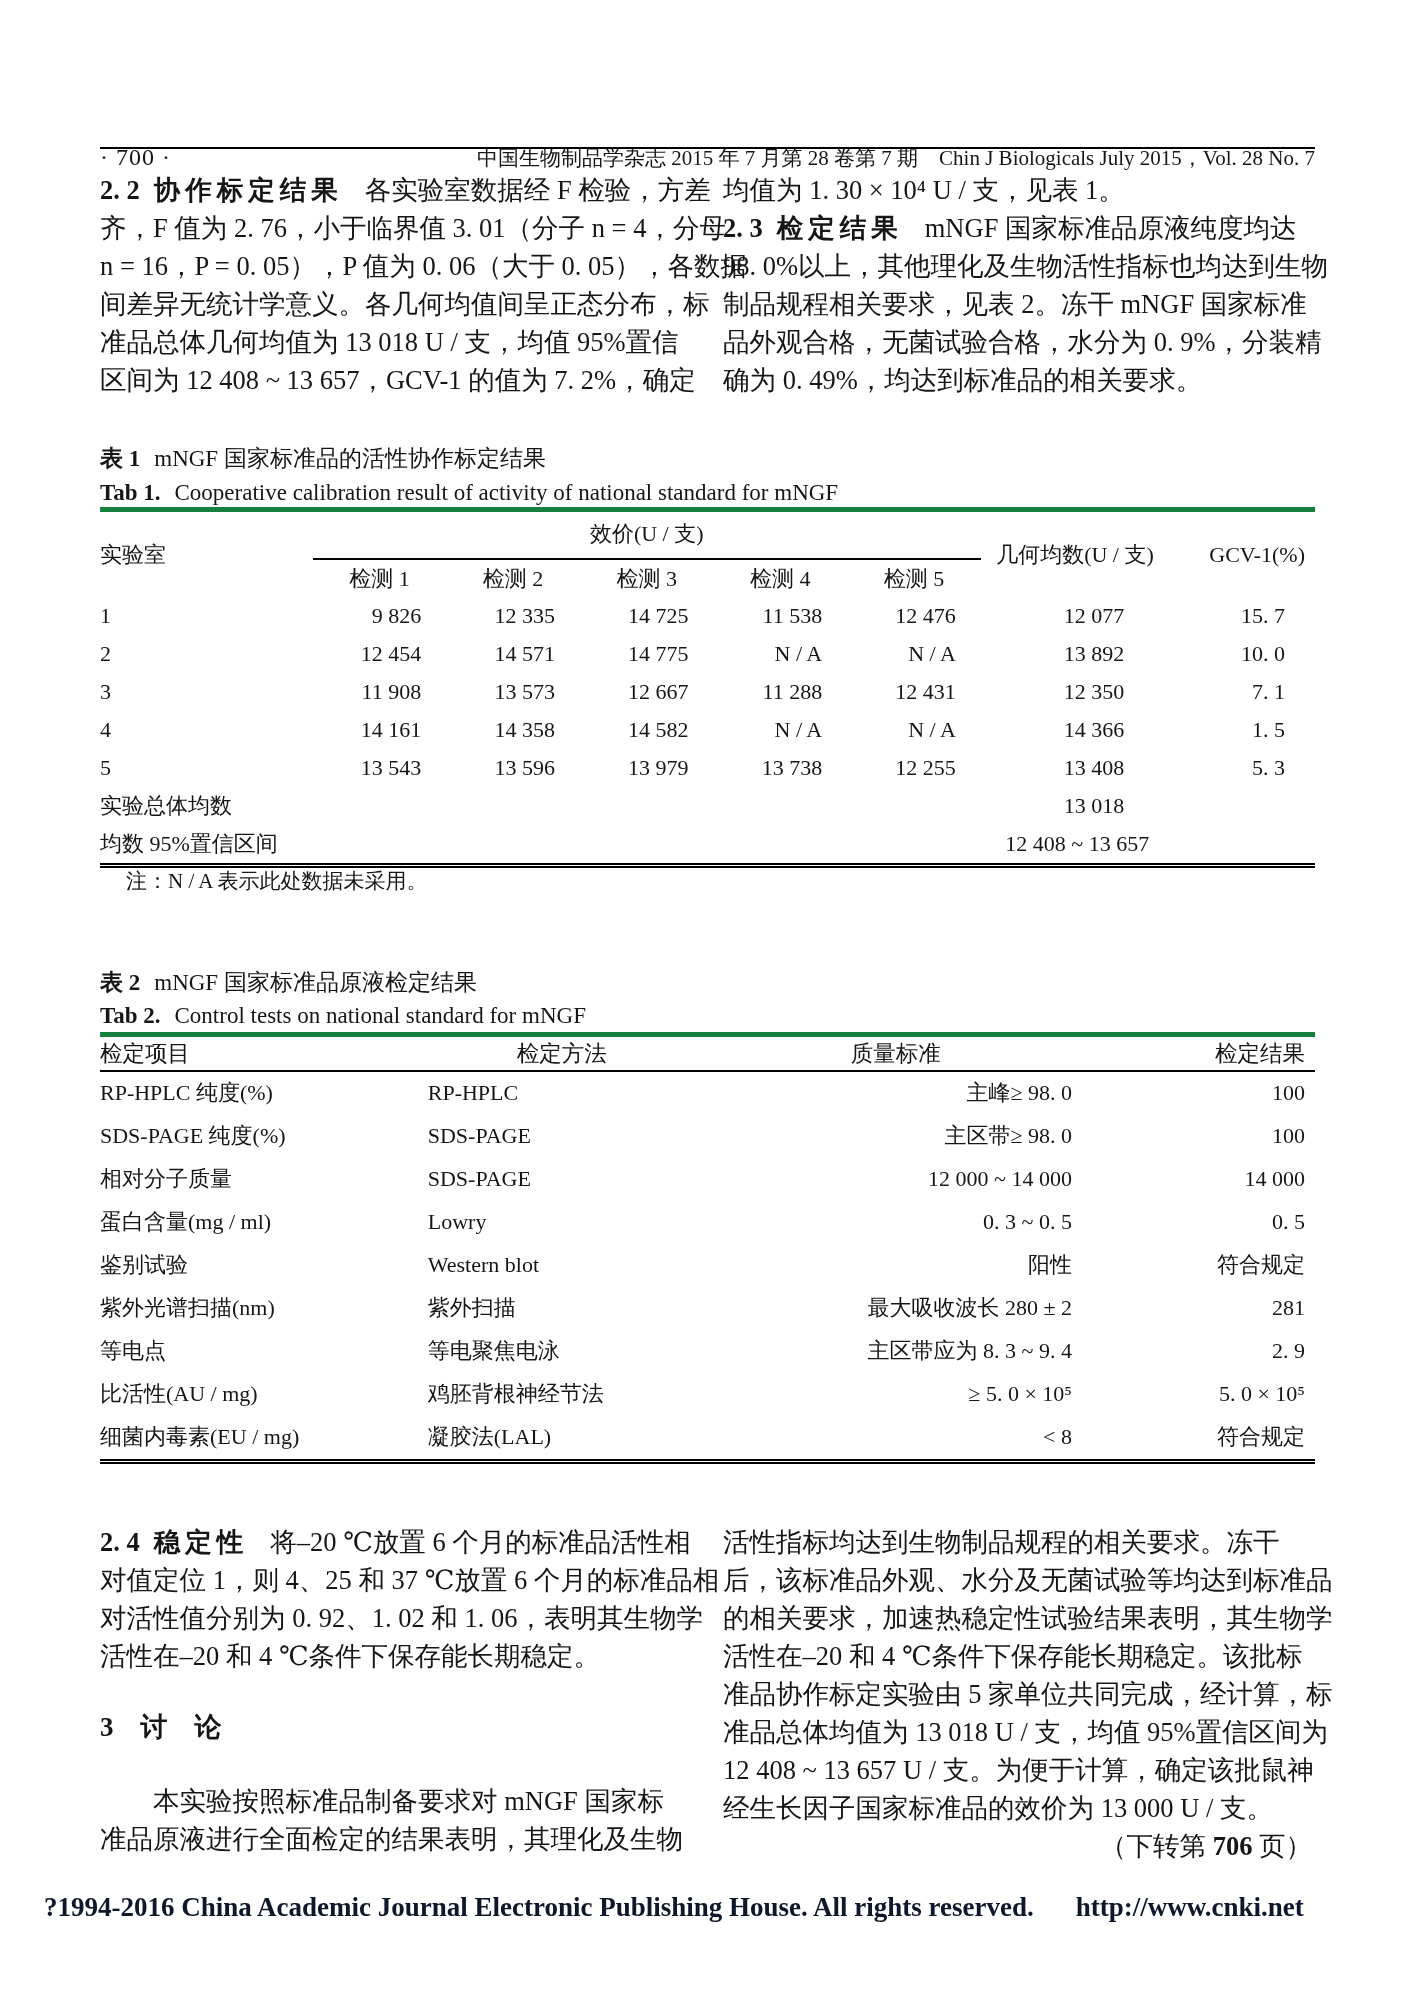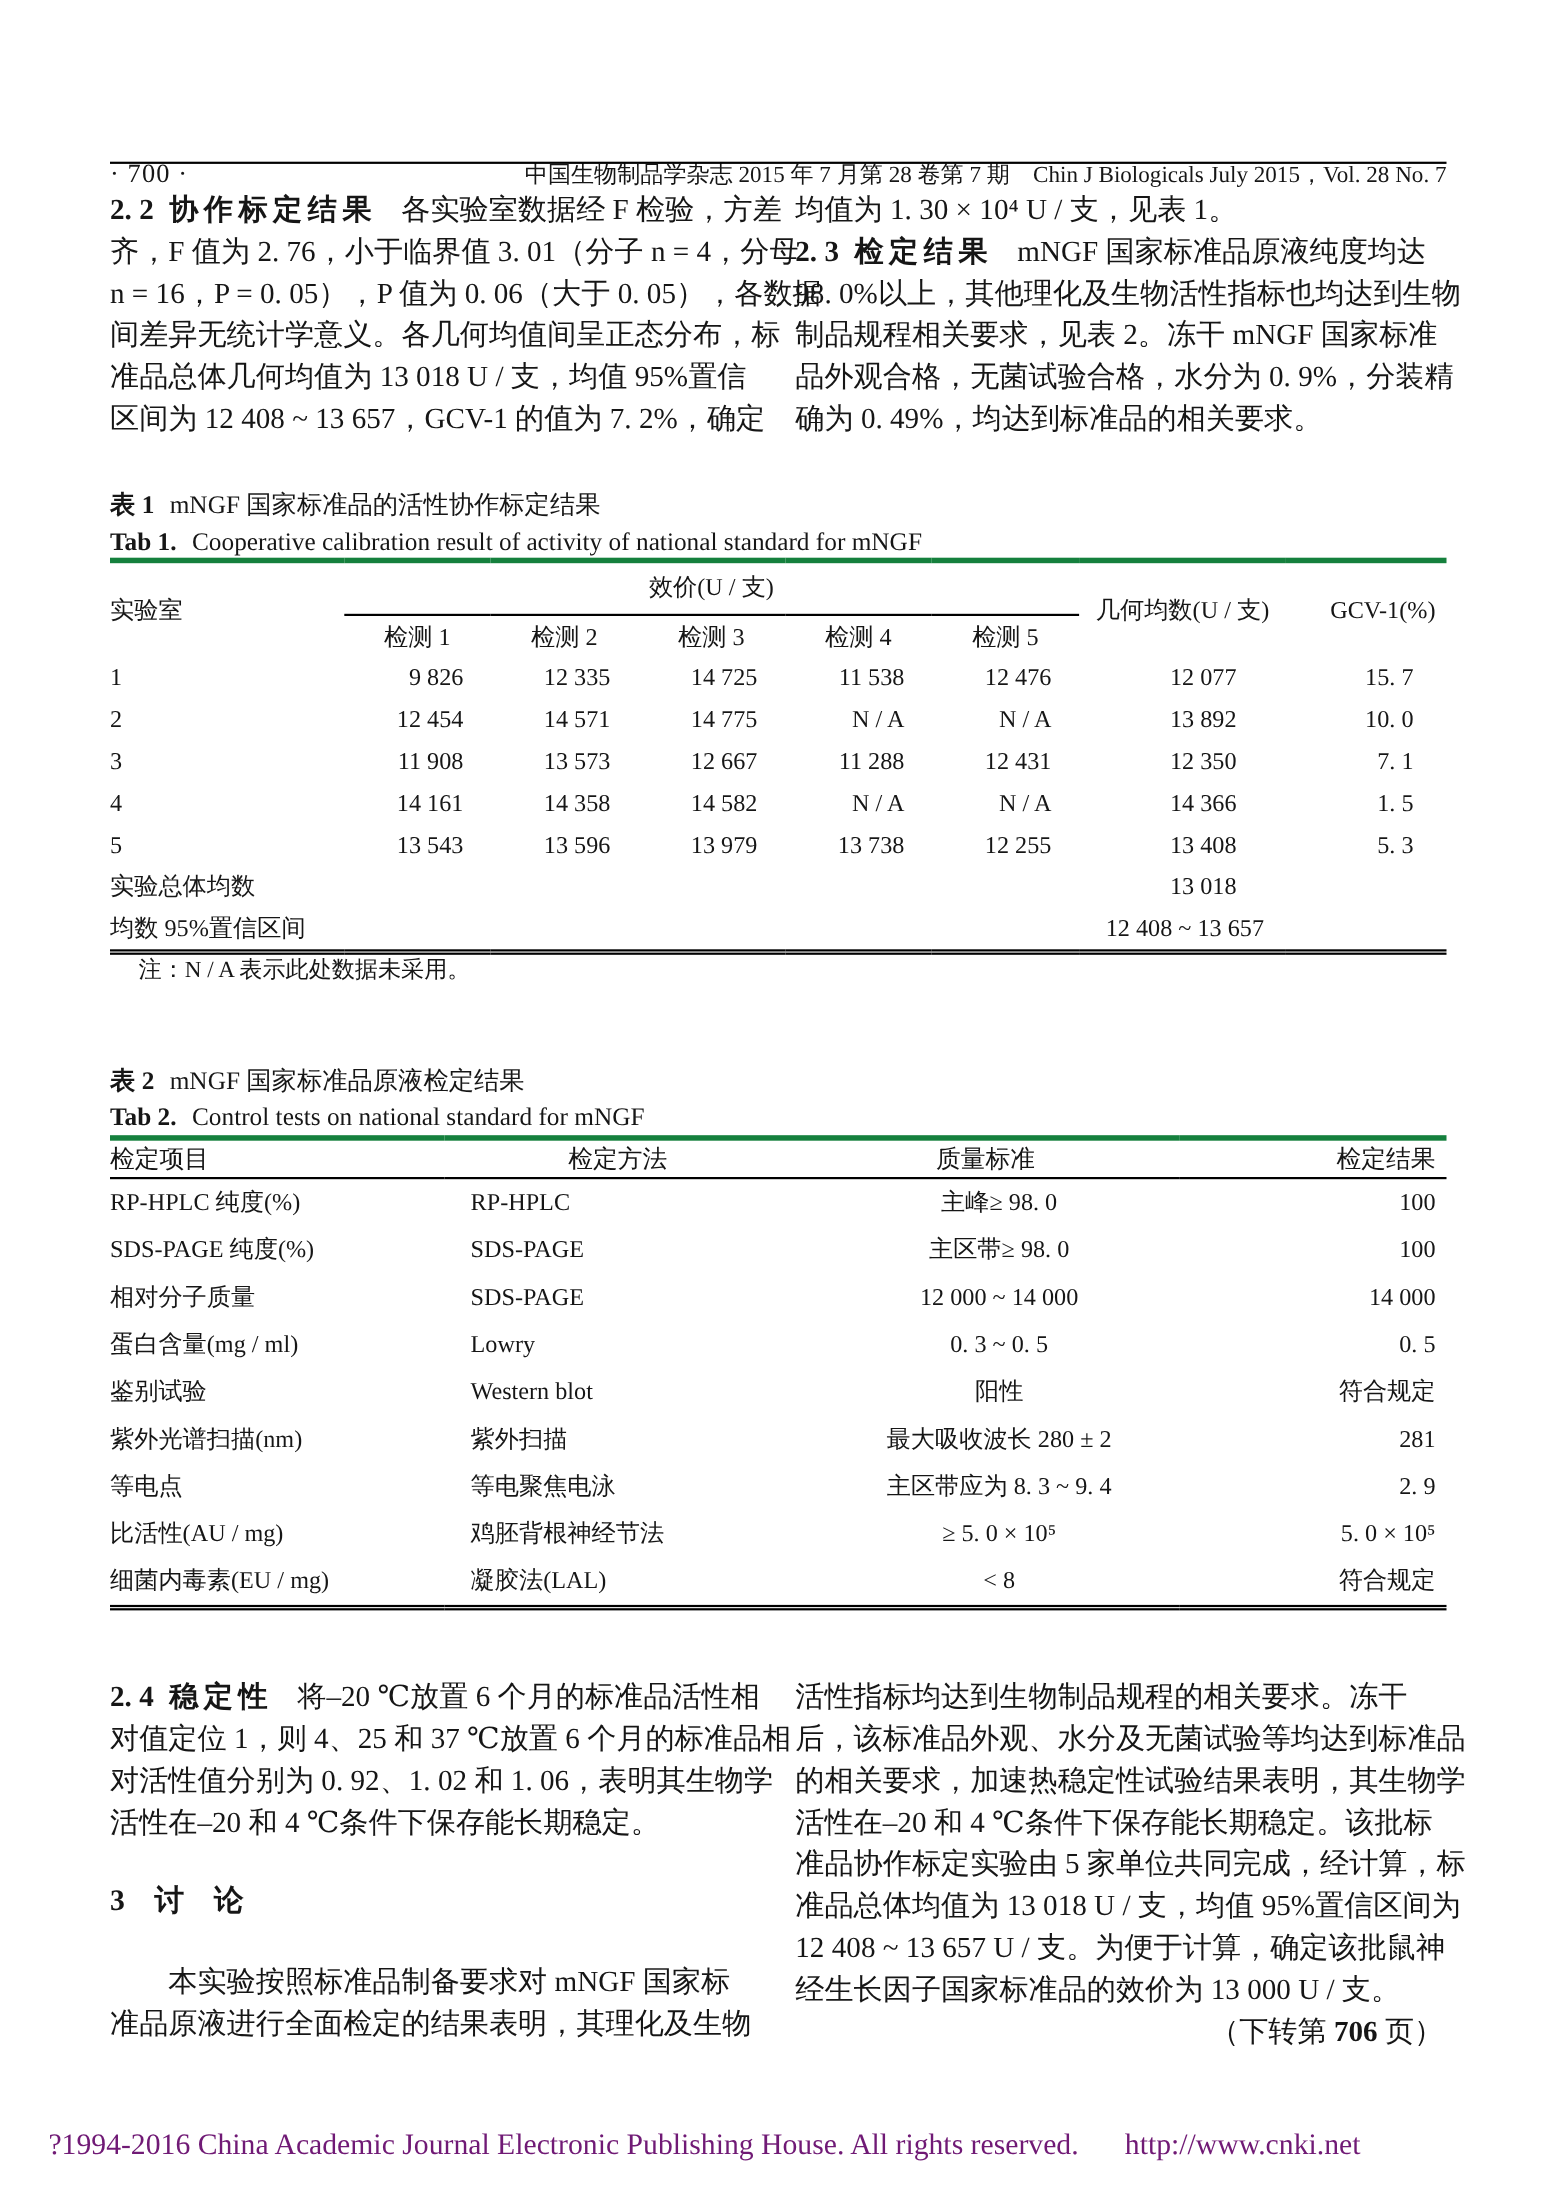--- a/index.html
+++ b/index.html
@@ -47,28 +47,28 @@
   .t1 .sumlab{text-align:left;}
   .t1 .sum1{text-align:right;padding-right:45px;}
   .t1 .sum2{text-align:right;padding-right:20px;}
   .tnote{font-size:21px;height:30px;line-height:30px;white-space:nowrap;}
   
   .t2 .hd{height:36px;border-bottom:2px solid #000;}
   .t2 .hd td{font-size:22.5px;}
   .t2 tbody td{height:43px;}
   .t2 .c-item{text-align:left;}
   .t2 .c-method{text-align:left;padding-left:24px;}
-  .t2 .c-std{text-align:center;padding-left:25px;margin-top:28px;}
+  .t2 .c-std{text-align:right;padding-left:25px;margin-top:28px;}
   .t2 .c-res{text-align:right;padding-right:10px;}
   .t2 .h-item{text-align:left;}
   .t2 .h-method{text-align:center;}
   .t2 .h-std{text-align:center;}
   .t2 .h-res{text-align:right;padding-right:10px;}
   
-  .footer{top:1934px;left:44px;font-size:27px;color:#701a75;white-space:nowrap;}
+  .footer{top:1892px;left:44px;font-size:27px;color:#0f172a;white-space:nowrap;font-weight:bold;}
   .footer .furl{margin-left:42px;}
 </style>
 </head>
 <body>
 
 <div class="page">
 
   <div class="abs hdr">
     <span class="pagenum">· 700 ·</span>
     <span class="jinfo">中国生物制品学杂志 2015 年 7 月第 28 卷第 7 期　Chin J Biologicals July 2015，Vol. 28 No. 7</span>

